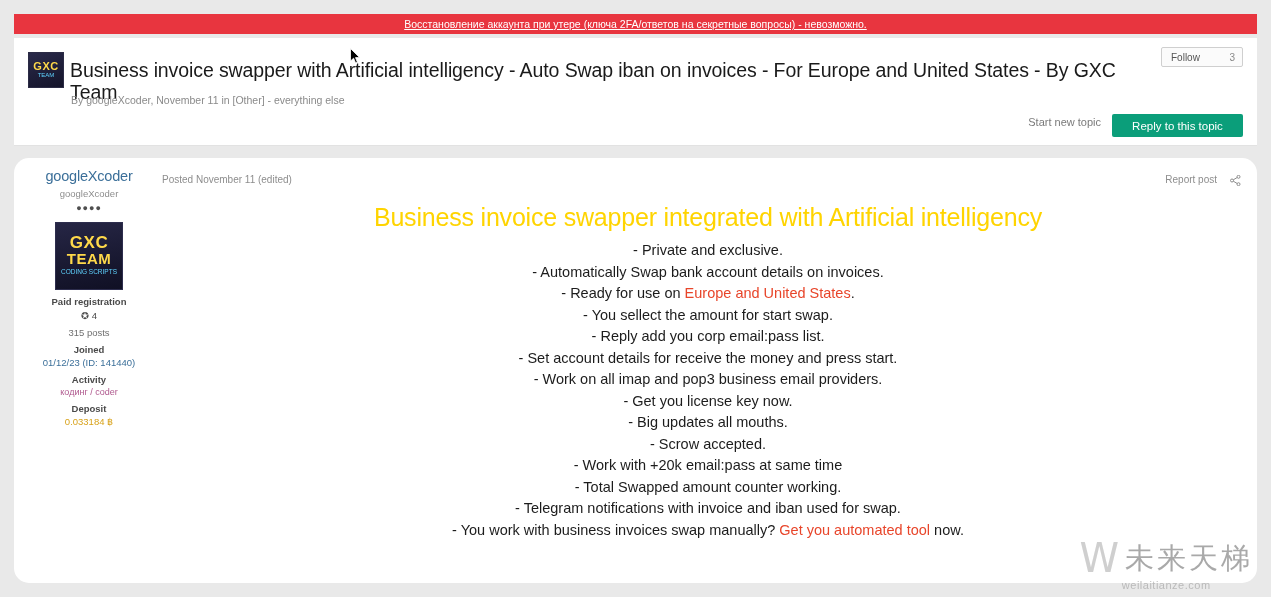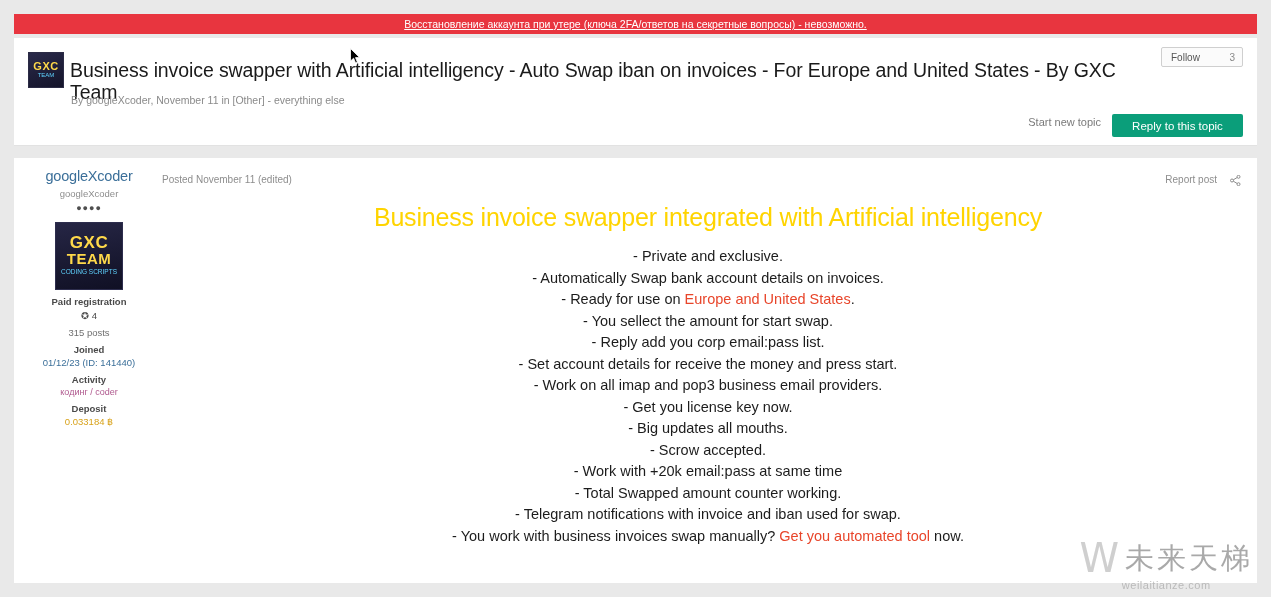--- a/index.html
+++ b/index.html
@@ -141,20 +141,21 @@
   }
   
   .post {
     position: absolute;
     top: 158px;
     left: 14px;
     width: 1243px;
     height: 425px;
     background: #ffffff;
     box-sizing: border-box;
+    border-radius: 15px;
   }
   .author-col {
     position: absolute;
     left: 0;
     top: 10px;
     width: 150px;
     text-align: center;
   }
   .author-name {
     font-size: 14.5px;
@@ -255,21 +256,21 @@
     position: absolute;
     left: 160px;
     top: 44px;
     width: 1068px;
     text-align: center;
   }
   .content-title {
     font-size: 25px;
     color: #ffd400;
     line-height: 30px;
-    margin-bottom: 14px;
+    margin-bottom: 8px;
     letter-spacing: -0.2px;
   }
   .content-line {
     font-size: 14.5px;
     color: #1c1c1c;
     line-height: 21.5px;
   }
   .hl-link {
     color: #e8452a;
   }

